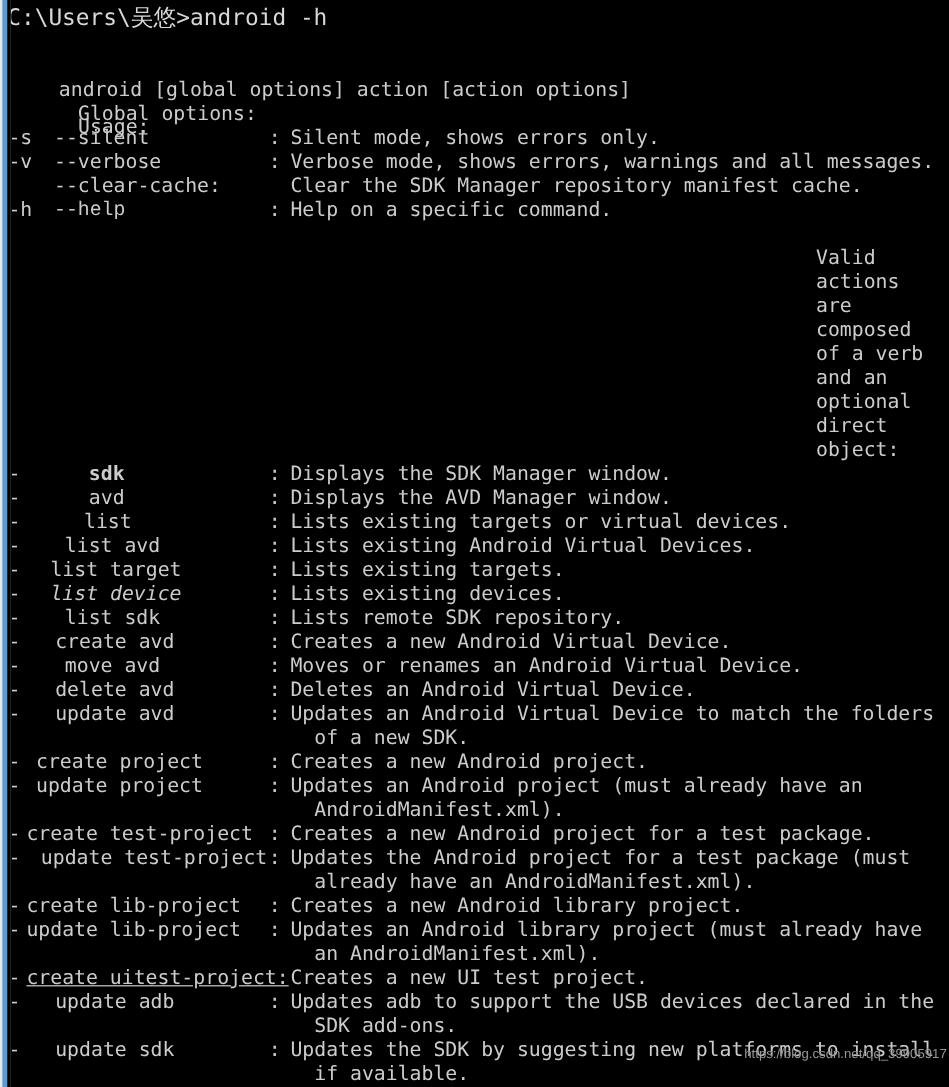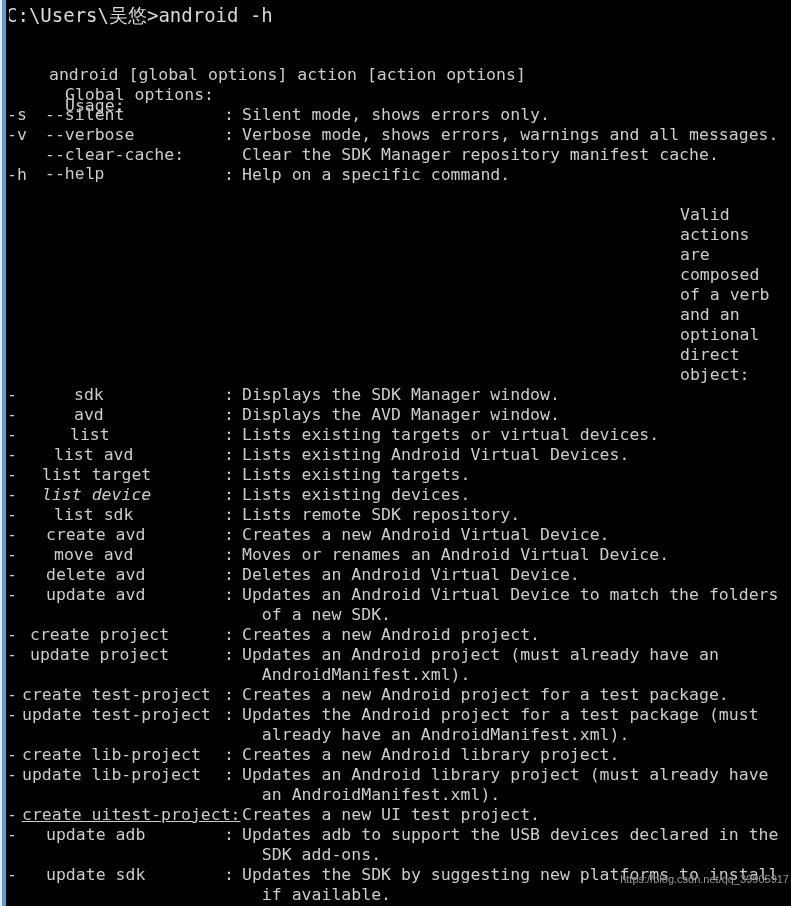--- a/index.html
+++ b/index.html
@@ -169,37 +169,37 @@
       <div class="row" style="top: 165px;"><span class="dash">-h</span><span class="name" style="padding-left: 23px; left: 22px; font-family: Liberation Mono, monospace;">--help</span><span class="colon">:</span><span class="desc">Help on a specific command.</span></div>
       <div class="valid-col" style="top: 205px;">Valid</div>
       <div class="valid-col" style="top: 225px;">actions</div>
       <div class="valid-col" style="top: 245px;">are</div>
       <div class="valid-col" style="top: 265px;">composed</div>
       <div class="valid-col" style="top: 285px;">of a verb</div>
       <div class="valid-col" style="top: 305px;">and an</div>
       <div class="valid-col" style="top: 325px;">optional</div>
       <div class="valid-col" style="top: 345px;">direct</div>
       <div class="valid-col" style="top: 365px;">object:</div>
-      <div class="row" style="top: 385px;"><span class="dash">-</span><span class="name" style="padding-left: 52px;">sdk</span><span class="colon">:</span><span class="desc">Displays the SDK Manager window.</span></div>
+      <div class="row" style="top: 385px;"><span class="dash">-</span><span class="name" style="padding-left: 52px; font-weight: bold;">sdk</span><span class="colon">:</span><span class="desc">Displays the SDK Manager window.</span></div>
       <div class="row" style="top: 405px;"><span class="dash">-</span><span class="name" style="padding-left: 52px;">avd</span><span class="colon">:</span><span class="desc">Displays the AVD Manager window.</span></div>
       <div class="row" style="top: 425px;"><span class="dash">-</span><span class="name" style="padding-left: 48px;">list</span><span class="colon">:</span><span class="desc">Lists existing targets or virtual devices.</span></div>
       <div class="row" style="top: 445px;"><span class="dash">-</span><span class="name" style="padding-left: 32px;">list avd</span><span class="colon">:</span><span class="desc">Lists existing Android Virtual Devices.</span></div>
       <div class="row" style="top: 465px;"><span class="dash">-</span><span class="name" style="padding-left: 20px;">list target</span><span class="colon">:</span><span class="desc">Lists existing targets.</span></div>
       <div class="row" style="top: 485px;"><span class="dash">-</span><span class="name" style="padding-left: 20px; font-style: italic;">list device</span><span class="colon">:</span><span class="desc">Lists existing devices.</span></div>
       <div class="row" style="top: 505px;"><span class="dash">-</span><span class="name" style="padding-left: 32px;">list sdk</span><span class="colon">:</span><span class="desc">Lists remote SDK repository.</span></div>
       <div class="row" style="top: 525px;"><span class="dash">-</span><span class="name" style="padding-left: 24px;">create avd</span><span class="colon">:</span><span class="desc">Creates a new Android Virtual Device.</span></div>
       <div class="row" style="top: 545px;"><span class="dash">-</span><span class="name" style="padding-left: 32px;">move avd</span><span class="colon">:</span><span class="desc">Moves or renames an Android Virtual Device.</span></div>
       <div class="row" style="top: 565px;"><span class="dash">-</span><span class="name" style="padding-left: 24px;">delete avd</span><span class="colon">:</span><span class="desc">Deletes an Android Virtual Device.</span></div>
       <div class="row" style="top: 585px;"><span class="dash">-</span><span class="name" style="padding-left: 24px;">update avd</span><span class="colon">:</span><span class="desc">Updates an Android Virtual Device to match the folders</span></div>
       <div class="row" style="top: 605px;"><span class="cont">  of a new SDK.</span></div>
       <div class="row" style="top: 625px;"><span class="dash">-</span><span class="name" style="padding-left: 8px;">create project</span><span class="colon">:</span><span class="desc">Creates a new Android project.</span></div>
       <div class="row" style="top: 645px;"><span class="dash">-</span><span class="name" style="padding-left: 8px;">update project</span><span class="colon">:</span><span class="desc">Updates an Android project (must already have an</span></div>
       <div class="row" style="top: 665px;"><span class="cont">  AndroidManifest.xml).</span></div>
       <div class="row" style="top: 685px;"><span class="dash">-</span><span class="name" style="padding-left: 0px;">create test-project</span><span class="colon">:</span><span class="desc">Creates a new Android project for a test package.</span></div>
-      <div class="row" style="top: 705px;"><span class="dash">-</span><span class="name" style="padding-left: 0px;">update test-project</span><span class="colon">:</span><span class="desc">Updates the Android project for a test package (must</span></div>
+      <div class="row" style="top: 705px;"><span class="dash">-</span><span class="name" style="padding-left: 0px; margin-left: 12px;">update test-project</span><span class="colon">:</span><span class="desc">Updates the Android project for a test package (must</span></div>
       <div class="row" style="top: 725px;"><span class="cont">  already have an AndroidManifest.xml).</span></div>
       <div class="row" style="top: 745px;"><span class="dash">-</span><span class="name" style="padding-left: 0px;">create lib-project</span><span class="colon">:</span><span class="desc">Creates a new Android library project.</span></div>
       <div class="row" style="top: 765px;"><span class="dash">-</span><span class="name" style="padding-left: 0px;">update lib-project</span><span class="colon">:</span><span class="desc">Updates an Android library project (must already have</span></div>
       <div class="row" style="top: 785px;"><span class="cont">  an AndroidManifest.xml).</span></div>
       <div class="row" style="top: 805px;"><span class="dash">-</span><span class="name" style="padding-left: 0px; text-decoration: underline;">create uitest-project:</span><span class="desc">Creates a new UI test project.</span></div>
       <div class="row" style="top: 825px;"><span class="dash">-</span><span class="name" style="padding-left: 24px;">update adb</span><span class="colon">:</span><span class="desc">Updates adb to support the USB devices declared in the</span></div>
       <div class="row" style="top: 845px;"><span class="cont">  SDK add-ons.</span></div>
       <div class="row" style="top: 865px;"><span class="dash">-</span><span class="name" style="padding-left: 24px;">update sdk</span><span class="colon">:</span><span class="desc">Updates the SDK by suggesting new platforms to install</span></div>
       <div class="row" style="top: 885px;"><span class="cont">  if available.</span></div>
     </div>

